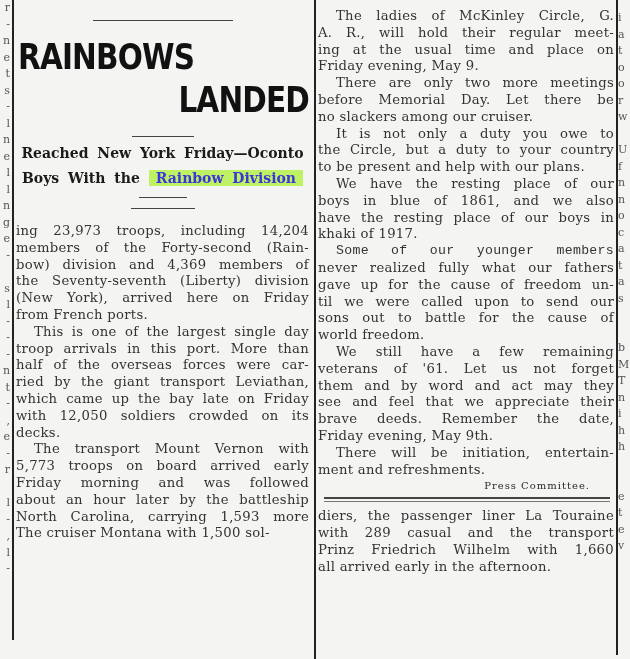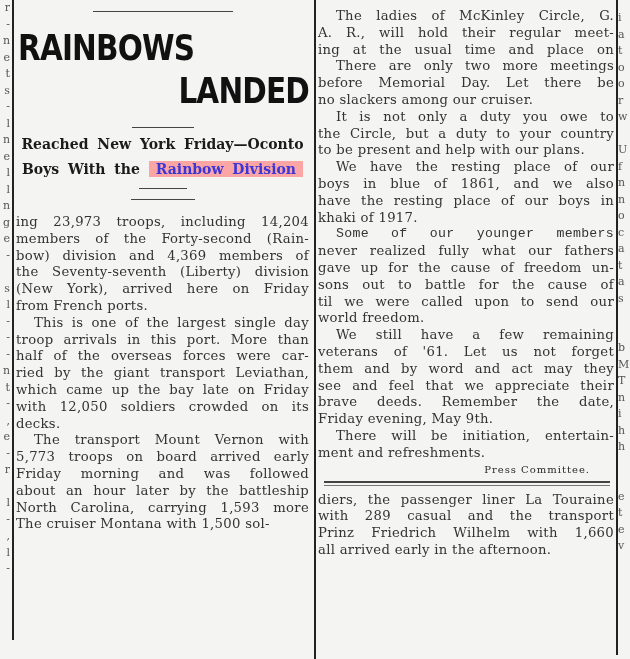--- a/index.html
+++ b/index.html
@@ -19,21 +19,21 @@
   }
   .margin-left div, .margin-right div { height:16.5px; }
   .margin-right {
     position:absolute; left:618px; top:10px; width:14px; height:640px;
     font-size:11px; line-height:16.5px; color:#555; overflow:hidden;
   }
   .rule-v {
     position:absolute; width:2px; background:#222;
   }
   .col-main {
-    position:absolute; left:16px; top:0; width:293px; height:508px;
+    position:absolute; left:16px; top:9px; width:293px; height:508px;
   }
   .col-right {
     position:absolute; left:318px; top:0; width:296px; height:586px;
   }
   .short-rule {
     height:1px; background:#444; margin:0 auto;
   }
   .headline {
     font-family:"DejaVu Sans", "Liberation Sans", sans-serif;
     font-weight:bold; font-size:36px; letter-spacing:-1px;
@@ -42,21 +42,21 @@
   }
   .headline.right {
     transform-origin:right; text-align:right;
   }
   .deck {
     font-family:"DejaVu Serif", "Liberation Serif", serif;
     font-weight:bold; font-size:14px; line-height:25px;
     text-align:center; color:#1b1b1b; word-spacing:4px;
   }
   .hl {
-    background:#fca5a5; color:#3a36d8; padding:0 7px;
+    background:#bef264; color:#3a36d8; padding:0 7px;
   }
   .body-text {
     font-size:13.2px; line-height:16.8px; text-align:justify;
     color:#333; letter-spacing:0.3px;
   }
   .line { display:block; white-space:nowrap; text-align:justify; text-align-last:justify; }
   .line.last { text-align-last:left; }
   .sig { text-align:right; padding-right:24px; letter-spacing:1px; font-size:10px; }
   .double-rule { border-top:2px solid #444; border-bottom:1px solid #777; height:2px; margin:6px 4px 6px 6px; }
 </style>
@@ -157,20 +157,21 @@
   </div>
 
   <div class="rule-v" style="left:314px; top:0; height:659px; width:1.5px;"></div>
 
   <div class="col-right">
     <div class="body-text" id="notice-body" style="margin-top:8px;">
         <div>
           <span class="line" style="text-indent: 18px;">The ladies of McKinley Circle, G.</span>
           <span class="line">A. R., will hold their regular meet-</span>
           <span class="line">ing at the usual time and place on</span>
+          <span class="line last">Friday evening, May 9.</span>
         </div>
         <div>
           <span class="line" style="text-indent: 18px;">There are only two more meetings</span>
           <span class="line">before Memorial Day. Let there be</span>
           <span class="line last">no slackers among our cruiser.</span>
         </div>
         <div>
           <span class="line" style="text-indent: 18px;">It is not only a duty you owe to</span>
           <span class="line">the Circle, but a duty to your country</span>
           <span class="line last">to be present and help with our plans.</span>
@@ -178,22 +179,22 @@
         <div>
           <span class="line" style="text-indent: 18px;">We have the resting place of our</span>
           <span class="line">boys in blue of 1861, and we also</span>
           <span class="line">have the resting place of our boys in</span>
           <span class="line last">khaki of 1917.</span>
         </div>
         <div>
           <span class="line" style="text-indent: 18px; font-family: Liberation Mono, monospace;">Some of our younger members</span>
           <span class="line">never realized fully what our fathers</span>
           <span class="line">gave up for the cause of freedom un-</span>
+          <span class="line">til we were called upon to send our</span>
           <span class="line">sons out to battle for the cause of</span>
-          <span class="line">til we were called upon to send our</span>
           <span class="line last">world freedom.</span>
         </div>
         <div>
           <span class="line" style="text-indent: 18px;">We still have a few remaining</span>
           <span class="line">veterans of '61. Let us not forget</span>
           <span class="line">them and by word and act may they</span>
           <span class="line">see and feel that we appreciate their</span>
           <span class="line">brave deeds. Remember the date,</span>
           <span class="line last">Friday evening, May 9th.</span>
         </div>

